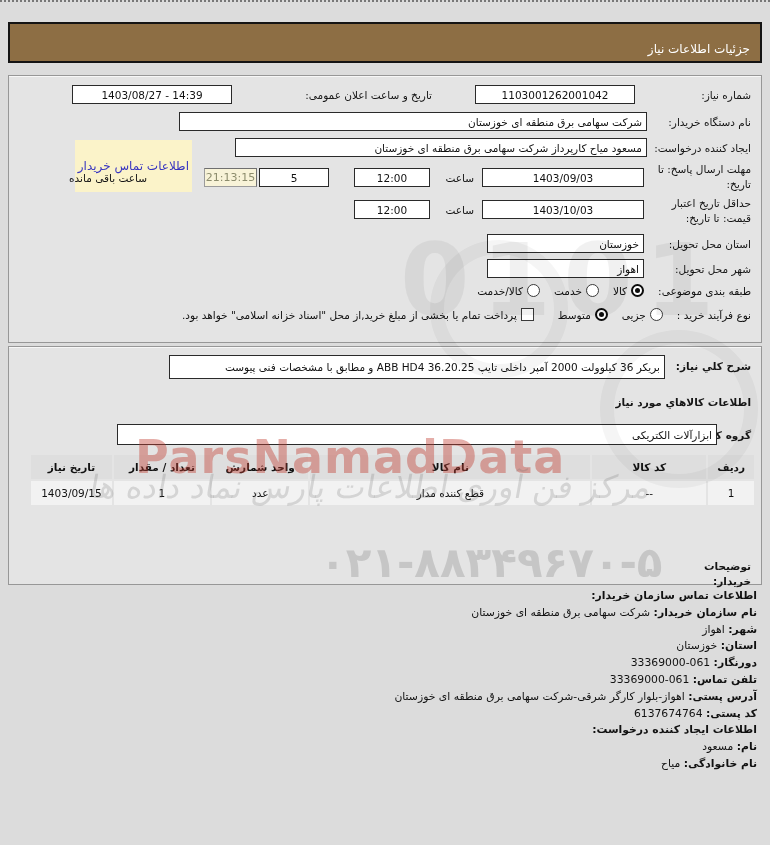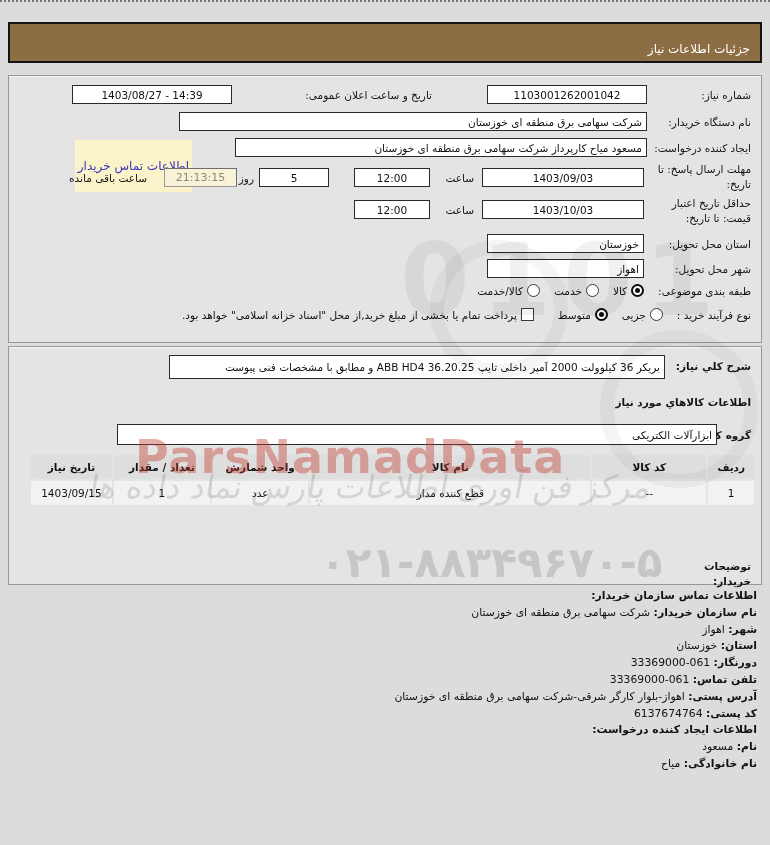--- a/index.html
+++ b/index.html
@@ -75,38 +75,38 @@
   <span class="t">جزئیات اطلاعات نیاز</span>
 </div>
 
 <div class="wm wm-0101">0101</div>
 <div class="wm wm-circle" style="top:240px;left:430px;width:110px;height:110px;"></div>
 <div class="wm wm-circle" style="top:330px;left:600px;width:130px;height:130px;"></div>
 
 <div class="panel p1">
 
   <div class="lbl" style="top:12px;right:10px;">شماره نیاز:</div>
-  <div class="inp center ltr" style="top:9px;right:114px;width:160px;">1103001262001042</div>
+  <div class="inp center ltr" style="top:9px;right:126px;width:160px;">1103001262001042</div>
   <div class="lbl" style="top:12px;right:329px;">تاریخ و ساعت اعلان عمومی:</div>
   <div class="inp center ltr" style="top:9px;right:529px;width:160px;">1403/08/27 - 14:39</div>
 
   <div class="lbl" style="top:39px;right:10px;">نام دستگاه خریدار:</div>
   <div class="inp" style="top:36px;right:114px;width:468px;">شرکت سهامی برق منطقه ای خوزستان</div>
 
   <div class="lbl" style="top:65px;right:10px;">ایجاد کننده درخواست:</div>
   <div class="inp" style="top:62px;right:114px;width:412px;">مسعود میاح کارپرداز شرکت سهامی برق منطقه ای خوزستان</div>
   <a class="link" style="top:64px;right:569px;">اطلاعات تماس خریدار</a>
 
   <div class="lbl wrap" style="top:86px;right:10px;width:106px;">مهلت ارسال پاسخ: تا تاریخ:</div>
   <div class="inp center ltr" style="top:92px;right:117px;width:162px;">1403/09/03</div>
   <div class="lbl" style="top:95px;right:287px;">ساعت</div>
   <div class="inp center ltr" style="top:92px;right:331px;width:76px;">12:00</div>
   <div class="inp center" style="top:92px;right:432px;width:70px;">5</div>
   <div class="lbl" style="top:95px;right:507px;">روز و</div>
-  <div class="countdown" style="top:92px;right:524px;width:73px;">21:13:15</div>
+  <div class="countdown" style="top:92px;right:504px;width:53px;">21:13:15</div>
   <div class="lbl" style="top:95px;right:614px;">ساعت باقی مانده</div>
 
   <div class="lbl wrap" style="top:120px;right:10px;width:106px;">حداقل تاریخ اعتبار قیمت: تا تاریخ:</div>
   <div class="inp center ltr" style="top:124px;right:117px;width:162px;">1403/10/03</div>
   <div class="lbl" style="top:127px;right:287px;">ساعت</div>
   <div class="inp center ltr" style="top:124px;right:331px;width:76px;">12:00</div>
 
   <div class="lbl" style="top:161px;right:10px;">استان محل تحویل:</div>
   <div class="inp" style="top:158px;right:117px;width:157px;">خوزستان</div>
 

